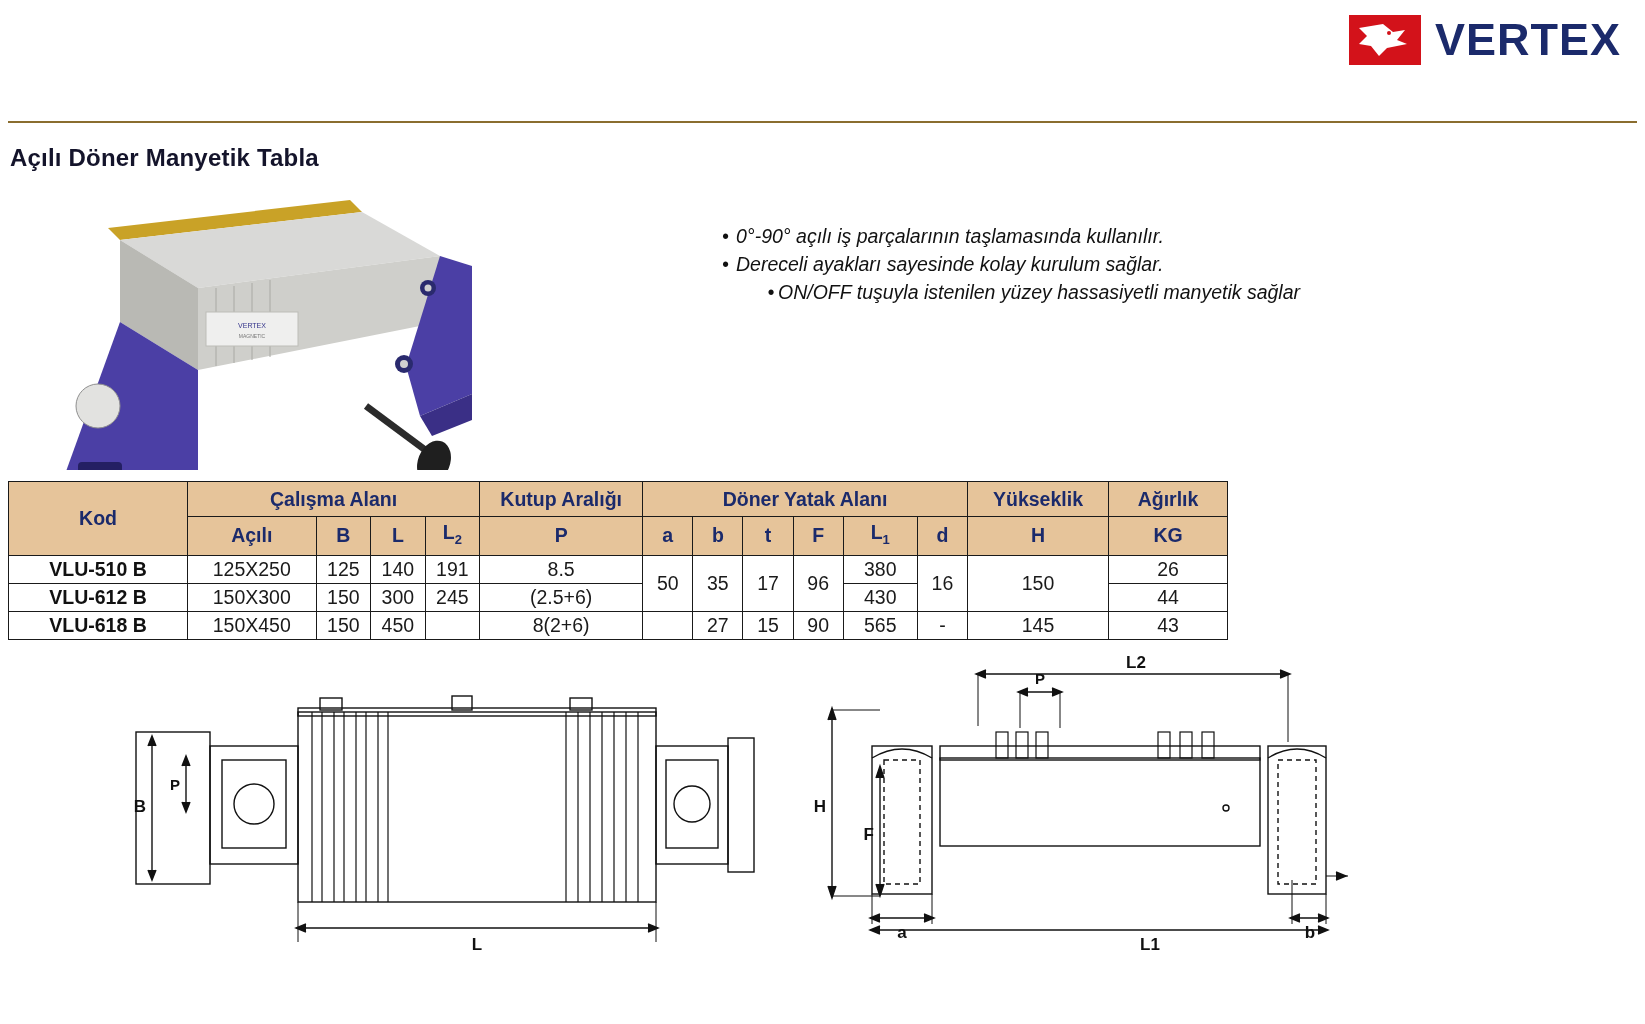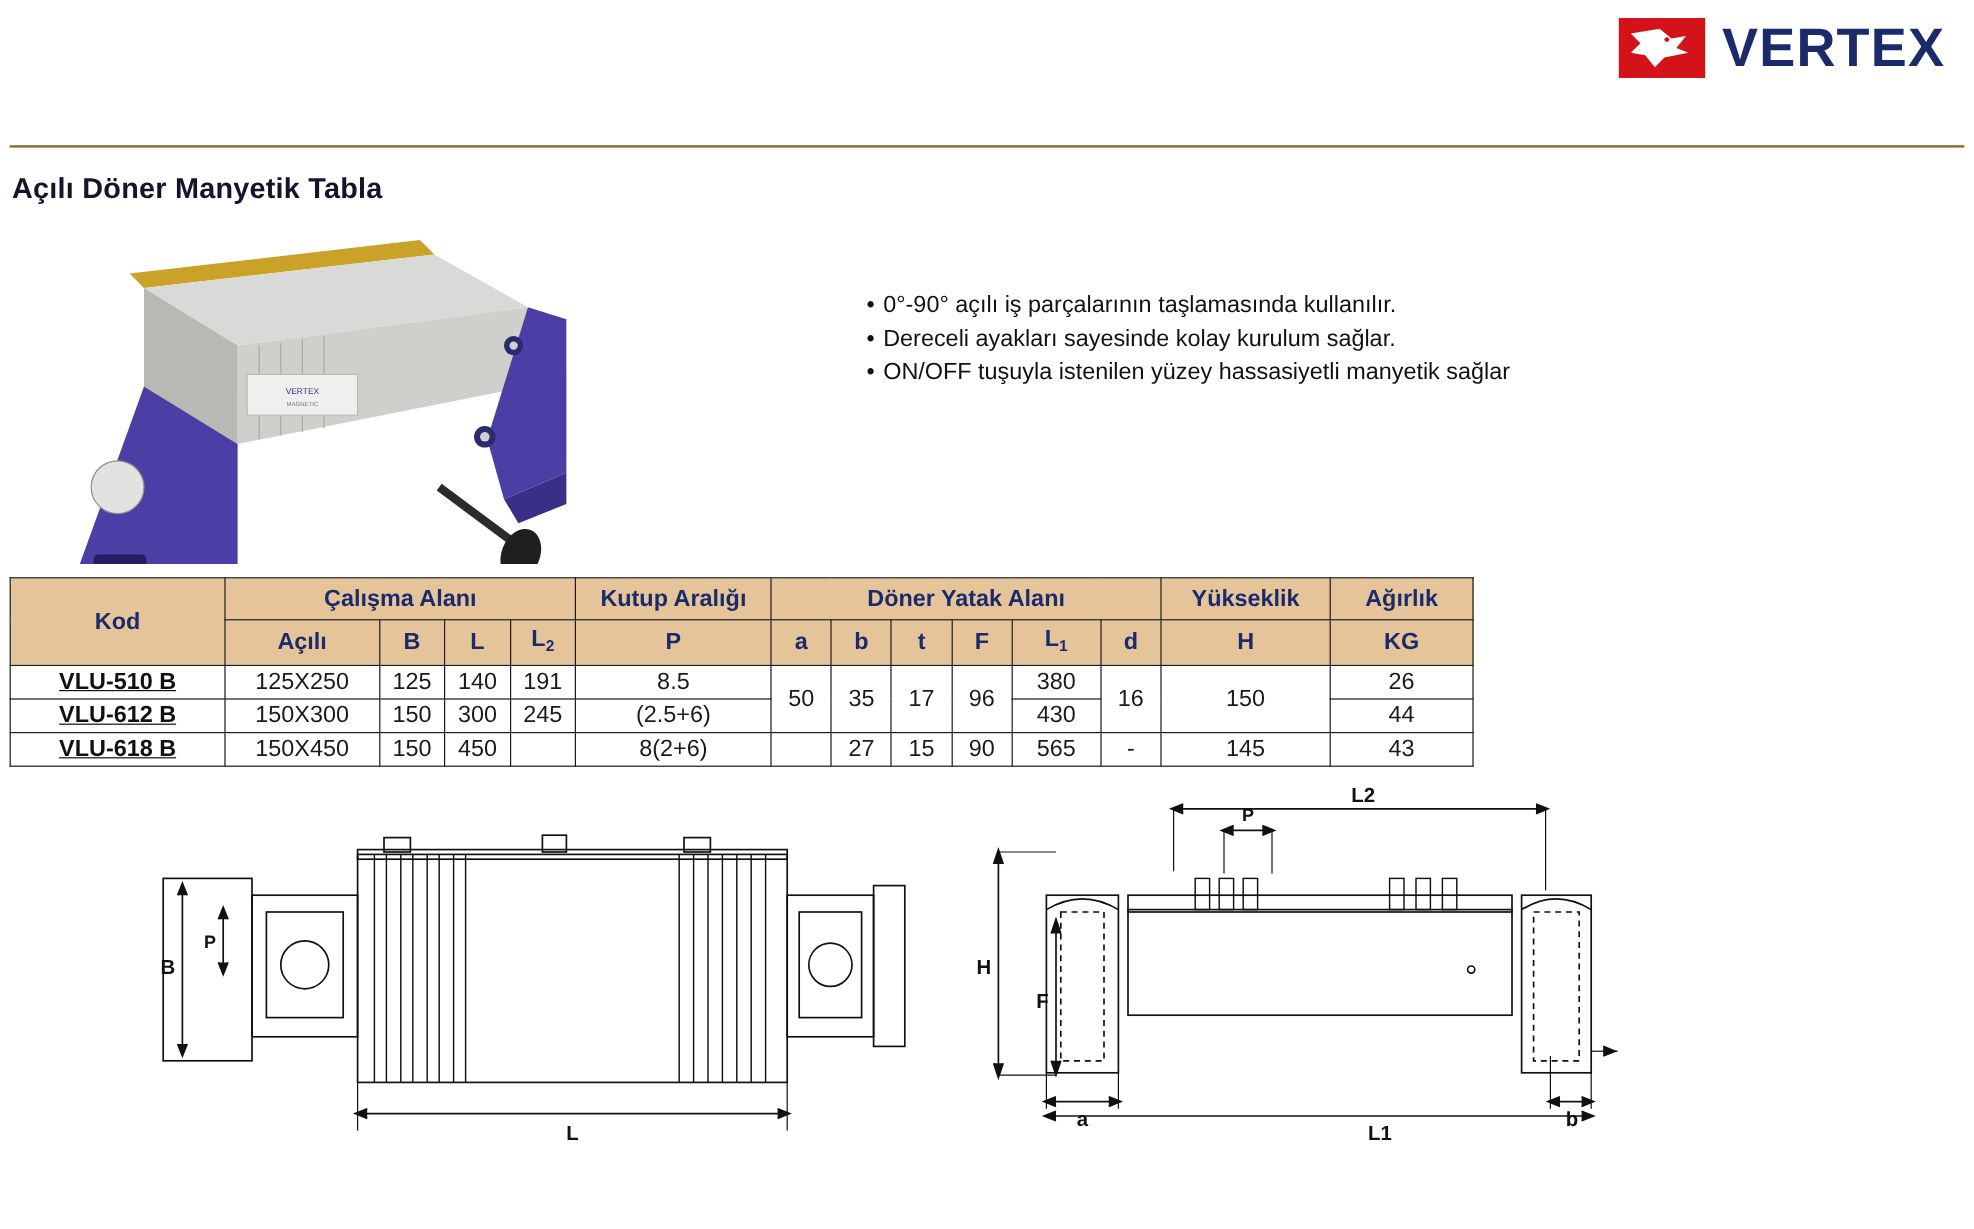--- a/index.html
+++ b/index.html
@@ -69,34 +69,35 @@
     left: 20px;
     top: 170px;
     width: 460px;
     height: 300px;
   }
 
   
   .features {
     position: absolute;
     left: 722px;
-    top: 240px;
+    top: 222px;
     width: 620px;
     font-size: 19.5px;
     line-height: 28px;
     color: #111;
+    font-style: italic;
   }
   .features .li {
     white-space: nowrap;
   }
   .features .li .dot {
     display: inline-block;
     width: 14px;
   }
-  .features .li.wrap { white-space: normal; }
+  .features .li.wrap { white-space: normal; text-align: center; }
 
   
   .spec-table {
     position: absolute;
     left: 8px;
     top: 481px;
     width: 1220px;
     border-collapse: collapse;
     font-size: 19px;
   }
@@ -124,21 +125,20 @@
   .spec-table tbody td {
     background: #ffffff;
     font-size: 19.5px;
     height: 27px;
     line-height: 27px;
   }
   .spec-table tbody td.code {
     font-weight: bold;
     font-size: 19.5px;
     color: #111;
-    text-decoration: underline;
   }
   .sub {
     font-size: 13px;
     vertical-align: sub;
   }
 
   
   .drawings {
     position: absolute;
     left: 0;

